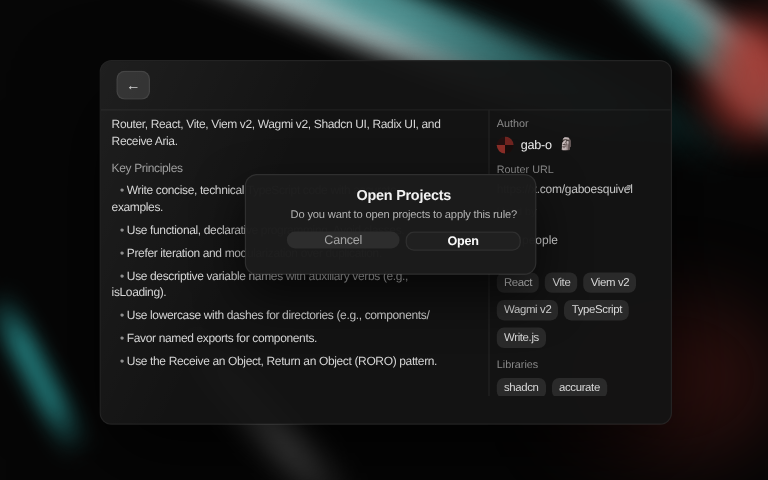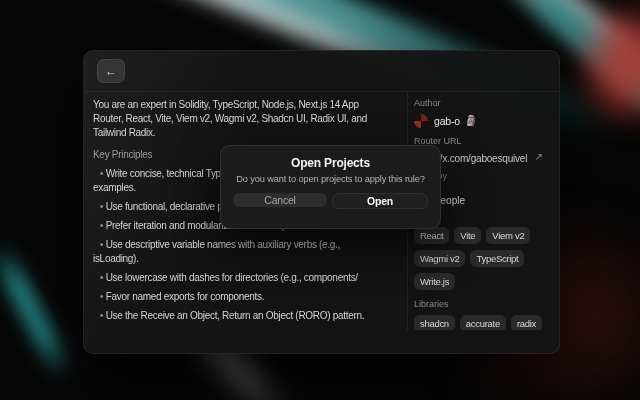--- a/index.html
+++ b/index.html
@@ -35,21 +35,21 @@
           box-shadow:0 30px 70px rgba(0,0,0,.75);overflow:hidden;z-index:2;}
   .window::before{content:"";position:absolute;inset:0;pointer-events:none;
           background:linear-gradient(115deg,rgba(255,255,255,.05),transparent 32%);}
   .header{height:40px;display:flex;align-items:center;padding:0 13px;
           border-bottom:1px solid rgba(255,255,255,.055);}
   .back-btn{width:26px;height:22px;border-radius:7px;background:#2c2c2c;border:1px solid rgba(255,255,255,.08);
           color:#cfcfcf;font-size:12px;display:flex;align-items:center;justify-content:center;cursor:pointer;}
   .body{position:absolute;top:41px;bottom:23px;left:0;right:0;display:flex;}
   .main{width:314px;padding:6px 0 0 9px;overflow:hidden;flex:none;}
   .vdiv{width:1px;background:rgba(255,255,255,.07);flex:none;}
-  .sidebar{flex:1;padding:6px 4px 0 6px;overflow:hidden;}
+  .sidebar{flex:1;padding:6px 20px 0 6px;overflow:hidden;}
 
   
   .line{white-space:nowrap;line-height:14px;font-size:10px;letter-spacing:-.3px;color:#d4d4d4;}
   .heading{font-size:10px;letter-spacing:-.3px;line-height:14px;color:#9e9e9e;margin-top:8px;}
   .principles{margin-top:2px;}
   .ln-b{margin-top:5px;padding-left:7px;}
   .ln-b::before{content:"•  ";color:#8f8f8f;}
 
   
   .side-label{font-size:9px;color:#8a8a8a;line-height:11px;}
@@ -79,23 +79,23 @@
   .status-title{font-size:10.5px;font-weight:bold;color:#e8e8e8;letter-spacing:-.2px;white-space:nowrap;}
   .status-sub{font-size:10px;color:#7e8883;letter-spacing:-.2px;white-space:nowrap;}
   .sb-spacer{flex:1;}
   .sb-action{font-size:10.5px;font-weight:bold;color:#f0f0f0;letter-spacing:-.2px;white-space:nowrap;cursor:pointer;}
   .keycap{background:rgba(255,255,255,.09);border-radius:4px;color:#b9c2be;font-size:8.5px;
         padding:2px 5px;line-height:10px;flex:none;}
   .sb-div{width:1px;height:10px;background:rgba(255,255,255,.14);flex:none;}
   .sb-actions{font-size:10.5px;color:#99a29c;letter-spacing:-.2px;cursor:pointer;}
 
   
-  .modal{position:absolute;left:220px;top:145px;width:219px;height:82px;border-radius:10px;
+  .modal{position:absolute;left:204px;top:145px;width:219px;height:82px;border-radius:10px;
         background:rgba(27,27,27,.985);border:1px solid rgba(255,255,255,.09);
-        box-shadow:0 18px 40px rgba(0,0,0,.65);z-index:4;overflow:hidden;}
+        box-shadow:0 18px 40px rgba(0,0,0,.65);z-index:4;overflow:hidden;padding-left:22px;}
   .modal-title{margin-top:10px;text-align:center;font-size:12px;font-weight:bold;color:#f2f2f2;letter-spacing:-.2px;}
   .modal-msg{margin-top:4px;text-align:center;font-size:9.3px;color:#b2b2b2;letter-spacing:-.15px;white-space:nowrap;}
   .modal-btns{display:flex;gap:5px;padding:0 12px;margin-top:9px;}
   .mbtn{flex:1;height:14px;border-radius:7px;display:flex;align-items:center;justify-content:center;
         font-size:10.5px;letter-spacing:-.2px;cursor:pointer;}
   .mbtn.cancel{background:#2d2d2d;color:#a4a4a4;}
   .mbtn.open{background:#202020;border:1px solid rgba(255,255,255,.07);color:#fafafa;font-weight:bold;}
 </style>
 </head>
 <body>
@@ -118,23 +118,22 @@
       <div class="back-btn">
         <span>←</span>
       </div>
     </div>
 
     <div class="body">
 
       <div class="main">
         <div>
 
-        <div class="line">You are an expert in Solidity, TypeScript, Node.js, Next.js 14 App</div>
             <div class="line">Router, React, Vite, Viem v2, Wagmi v2, Shadcn UI, Radix UI, and</div>
-            <div class="line">Tailwind Radix.</div>
+            <div class="line">Receive Aria.</div>
           </div>
         <div class="heading">Key Principles</div>
         <div class="principles">
 
         <div class="line ln-b">Write concise, technical TypeScript code with accurate</div>
             <div class="line ln-c">examples.</div>
             <div class="line ln-b">Use functional, declarative programming. Avoid classes.</div>
             <div class="line ln-b">Prefer iteration and modularization over duplication.</div>
             <div class="line ln-b">Use descriptive variable names with auxiliary verbs (e.g.,</div>
             <div class="line ln-c">isLoading).</div>

